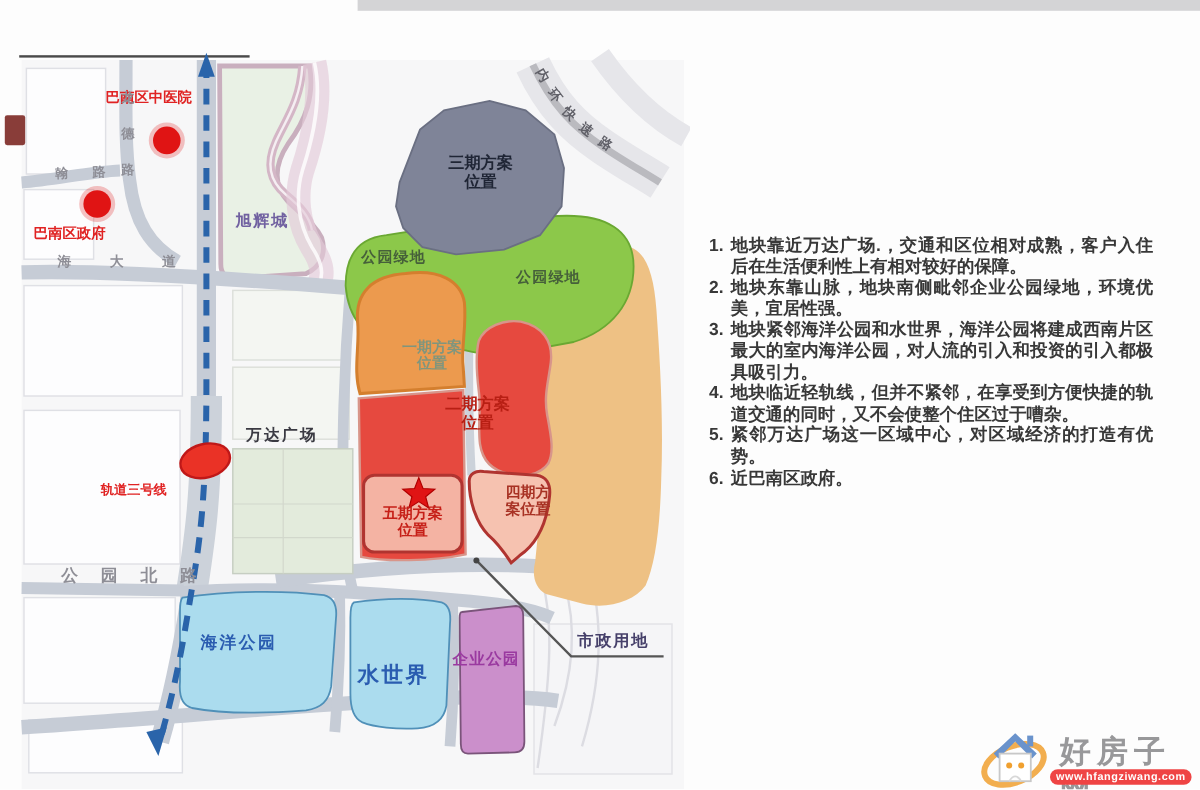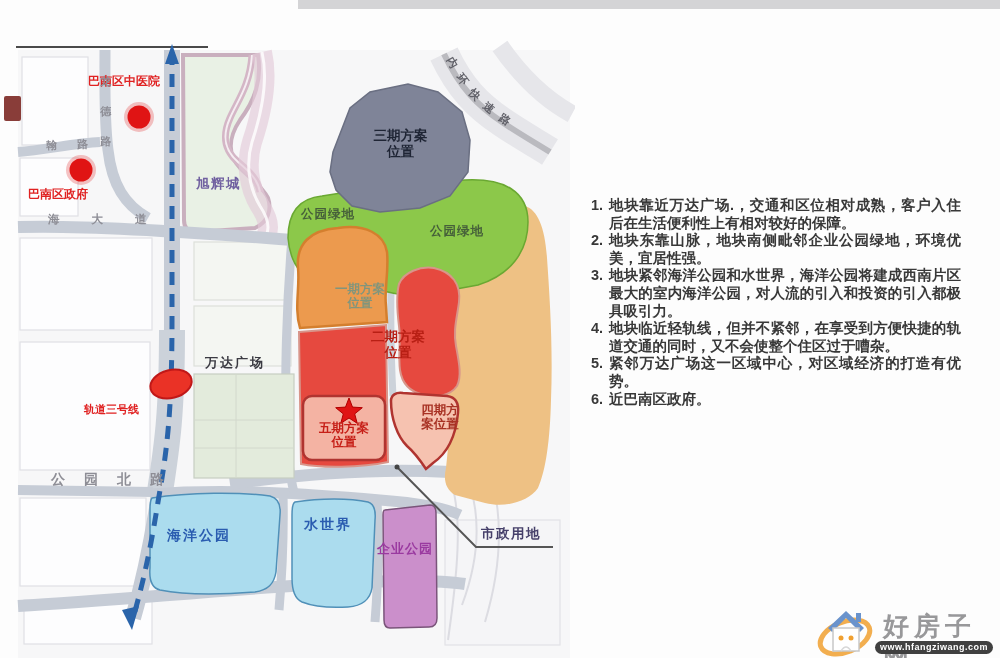--- a/index.html
+++ b/index.html
@@ -17,21 +17,21 @@
   .item{display:flex;}
   .item .num{width:20px;text-align:right;margin-right:6px;flex:none;}
   .item .txt{width:352px;text-align:justify;}
   
   .red-lbl{color:#e02222;font-weight:bold;font-size:12px;}
   .road-lbl{color:#8e8e96;font-weight:bold;font-size:11.5px;}
   
   #watermark{position:absolute;left:815px;top:601px;width:185px;height:56px;}
   #wm-name{position:absolute;left:68px;top:8px;font-family:"Liberation Serif","DejaVu Serif",serif;
            font-size:26px;color:#98989a;letter-spacing:5px;font-weight:bold;}
-  #wm-url{position:absolute;left:60px;top:40px;width:118px;height:13px;background:#404040;border-radius:7px;
+  #wm-url{position:absolute;left:60px;top:40px;width:118px;height:13px;background:#ef4444;border-radius:7px;
           color:#fff;font-size:9px;font-weight:bold;text-align:center;line-height:13px;letter-spacing:.5px;}
 </style>
 </head>
 <body>
 
 <div id="page">
 
   <div id="top-bar"></div>
   <div id="title-underline"></div>
 
@@ -166,21 +166,21 @@
     <div>位置</div>
   </div>
   <div class="lbl c" style="left:392px;top:403px;width:64px;color:#a83224;font-weight:bold;font-size:12.5px;margin-left:16px;">
     <div>四期方</div>
     <div>案位置</div>
   </div>
 
   <div class="lbl" style="left:205px;top:356px;color:#3a3a42;font-weight:bold;font-size:13px;letter-spacing:2px;">万达广场</div>
   <div class="lbl" style="left:84px;top:403px;color:#e02222;font-weight:bold;font-size:11px;">轨道三号线</div>
   <div class="lbl" style="left:167px;top:527px;width:100px;text-align:left;color:#2a5cb0;font-weight:bold;font-size:14px;letter-spacing:2px;">海洋公园</div>
-  <div class="lbl" style="left:288px;top:516px;width:80px;text-align:center;color:#2a5cb0;font-weight:bold;font-size:14px;letter-spacing:2px;">水世界</div>
+  <div class="lbl" style="left:288px;top:552px;width:80px;text-align:center;color:#2a5cb0;font-weight:bold;font-size:18px;letter-spacing:2px;">水世界</div>
   <div class="lbl" style="left:377px;top:542px;color:#9a3aa0;font-weight:bold;font-size:13px;letter-spacing:1px;">企业公园</div>
   <div class="lbl" style="left:481px;top:526px;color:#46406a;font-weight:bold;font-size:13.5px;letter-spacing:1.5px;">市政用地</div>
 
   <div class="lbl road-lbl" style="left:48px;top:213px;letter-spacing:32px;">海大道</div>
   <div class="lbl road-lbl" style="left:26px;top:471px;letter-spacing:19px;font-size:14px;margin-left:25px;">公园北路</div>
   <div class="lbl road-lbl" style="left:99px;top:66px;writing-mode:vertical-rl;letter-spacing:30px;font-size:11px;">龙德路</div>
   <div class="lbl road-lbl" style="left:46px;top:138px;letter-spacing:20px;font-size:11px;transform:rotate(-2deg);">翰路</div>
 
   <div id="analysis">
     <div class="item">

